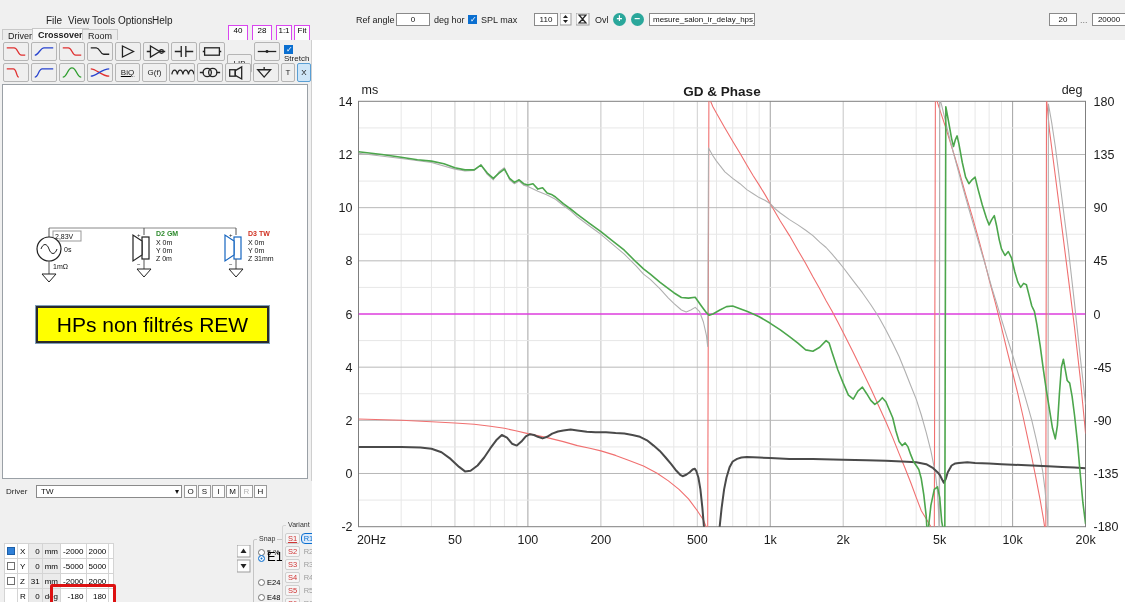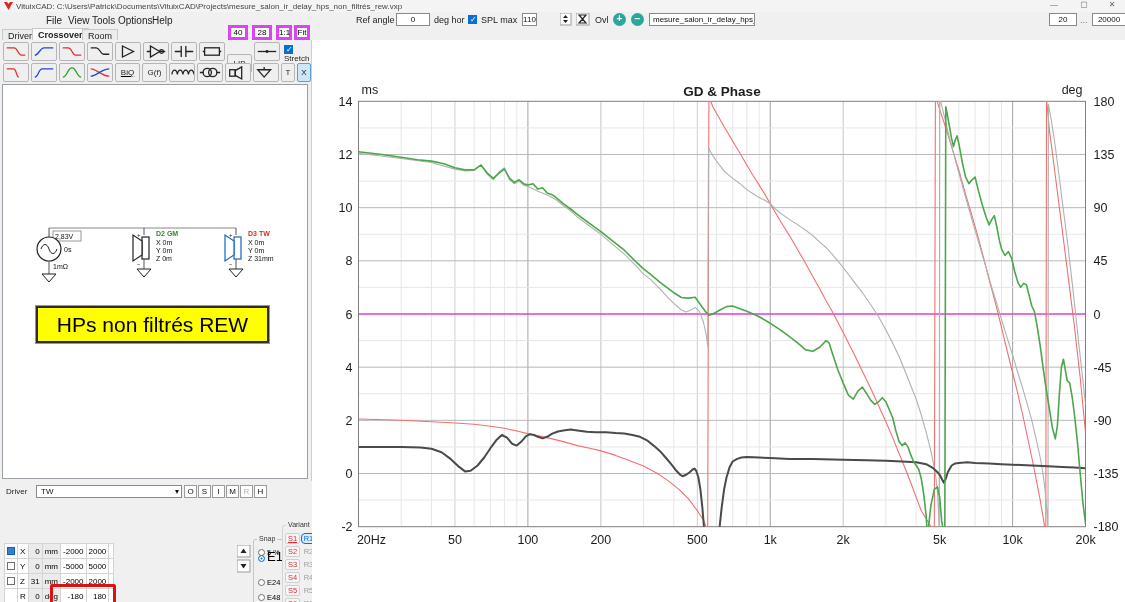--- a/index.html
+++ b/index.html
@@ -23,21 +23,21 @@
   .lbl { position:absolute; font-size:9px; color:#222; white-space:nowrap; }
   .tealbtn { position:absolute; width:13px; height:13px; border-radius:50%; background:#2aa79b;
              color:#fff; font-size:10px; line-height:12px; text-align:center; font-weight:bold; }
   .chk { position:absolute; width:9px; height:9px; background:#0b6fd0; border:1px solid #0b6fd0; }
   .chk:after { content:"✓"; color:#fff; font-size:8px; position:absolute; left:1px; top:-1px; }
 
   
   .tab { position:absolute; top:29px; height:12px; font-size:9px; color:#222; padding:1px 5px;
          background:#ececec; border:1px solid #c8c8c8; border-bottom:none; }
   .tab.active { background:#fafafa; font-weight:bold; top:28px; height:13px; }
-  .zbtn { position:absolute; top:25px; height:15px; background:#fdfdfd; border:3px solid #d946ef;
+  .zbtn { position:absolute; top:25px; height:28px; background:#fdfdfd; border:1px solid #d946ef;
           font-size:8px; text-align:center; line-height:10px; }
 
   
   .leftpanel { position:absolute; left:0; top:40px; width:312px; height:562px; background:#f0f0f0;
                border-right:1px solid #cfcfcf; }
   .xo-toolbar { position:absolute; left:0; top:2px; width:312px; height:42px; }
   .xbtn { position:absolute; height:19px; background:#efefef; border:1px solid #b5b5b5; border-radius:2px; }
   .xbtn.sel { background:#cfe6f8; border-color:#5a9fd4; }
   .xbtn .t { font-size:8px; line-height:17px; text-align:center; display:block; color:#222; }
   .canvas { position:absolute; left:2px; top:44px; width:306px; height:395px; background:#fff;
@@ -72,43 +72,34 @@
   .redbox { position:absolute; border:3px solid #dd1111; border-radius:2px; background:transparent; }
 
   
   .chartpanel { position:absolute; left:312px; top:40px; width:813px; height:562px; background:#fff; }
   svg text { font-family:"Liberation Sans", sans-serif; }
 </style>
 </head>
 <body>
 <div class="app">
 
-  <div class="titlebar">
-    <svg class="abs" style="left:4px;top:2px" width="9" height="8" viewBox="0 0 9 8">
-        <path d="M0,0 L3,0 L4.5,2 L6,0 L9,0 L4.5,8 Z" fill="#d22"></path>
-      </svg>
-    <span class="ttl">VituixCAD: C:\Users\Patrick\Documents\VituixCAD\Projects\mesure_salon_ir_delay_hps_non_filtrés_rew.vxp</span>
-    <div class="winbtn" style="right:60px">—</div>
-    <div class="winbtn" style="right:30px">▢</div>
-    <div class="winbtn" style="right:2px">✕</div>
-  </div>
 
   <div class="menurow">
     <span class="menuitem" style="left:6px">File</span>
     <span class="menuitem" style="left:28px">View</span>
     <span class="menuitem" style="left:52px">Tools</span>
     <span class="menuitem" style="left:78px">Options</span>
     <span class="menuitem" style="left:112px">Help</span>
 
     <span class="lbl" style="left:320px;top:3px">Ref angle</span>
     <div class="fld" style="left:360px;top:1px;width:34px">0</div>
     <span class="lbl" style="left:398px;top:3px">deg hor</span>
     <span class="chk" style="left:432px;top:3px"></span>
     <span class="lbl" style="left:445px;top:3px">SPL max</span>
-    <div class="fld" style="left:486px;top:1px;width:15px">110</div>
+    <div class="fld" style="left:498px;top:1px;width:24px">110</div>
     <svg class="abs" style="left:524px;top:1px" width="12" height="13">
         <rect x="0" y="0" width="11" height="12" fill="#fdfdfd" stroke="#9b9b9b"></rect>
         <path d="M3,5 L5.5,2 L8,5 Z M3,7 L8,7 L5.5,10 Z" fill="#222"></path>
       </svg>
     <svg class="abs" style="left:540px;top:1px" width="14" height="13">
         <rect x="0" y="0" width="13" height="12" fill="#fdfdfd" stroke="#9b9b9b"></rect>
         <path d="M3,2 H10 L6.5,6 L3,10 H10 L6.5,6 Z" fill="none" stroke="#222" stroke-width="1.2"></path>
       </svg>
     <span class="lbl" style="left:559px;top:3px">Ovl</span>
     <div class="tealbtn" style="left:577px;top:1px">+</div>

